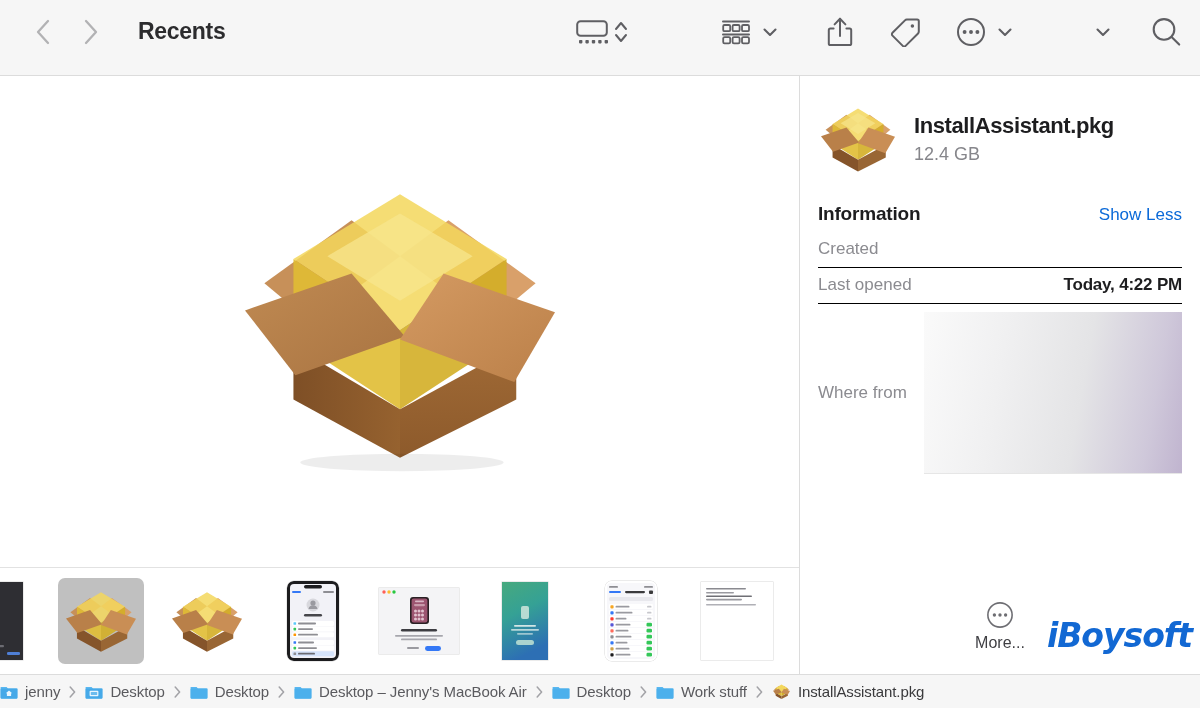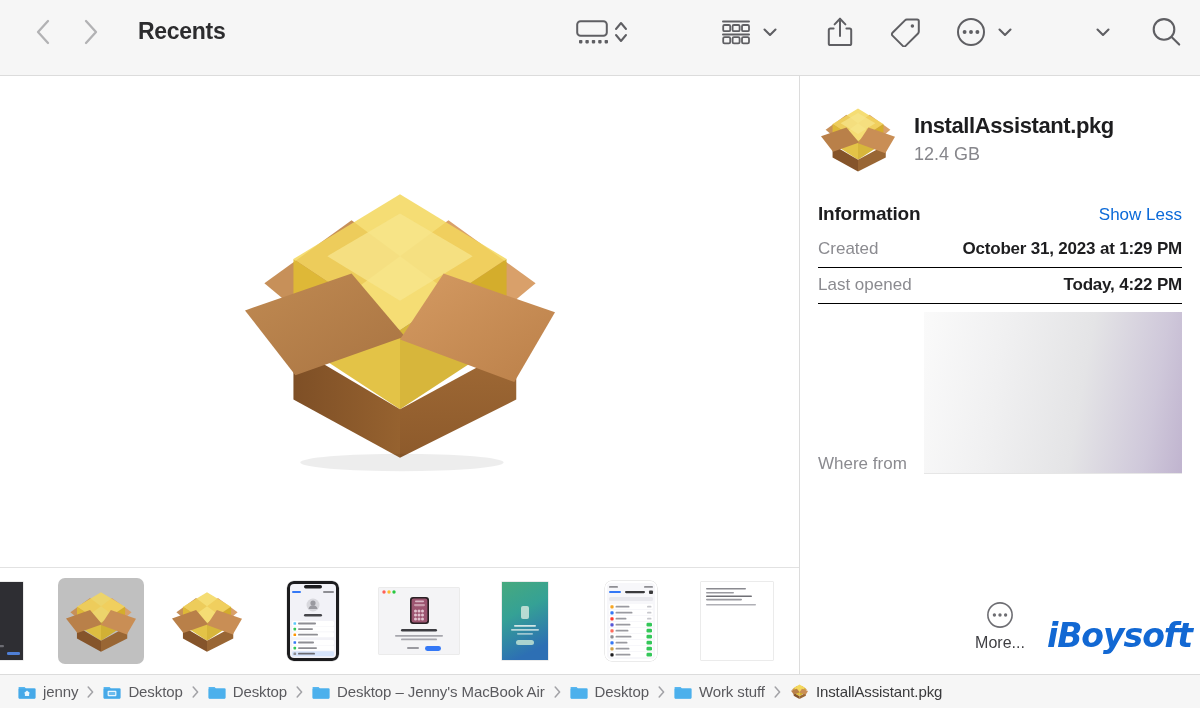--- a/index.html
+++ b/index.html
@@ -114,21 +114,21 @@
   .info-row {
     display: flex; align-items: baseline; justify-content: space-between;
     padding: 7px 0 7px 0;
     border-bottom: 1px solid #000000;
     min-height: 36px;
   }
   .info-row:last-child { border-bottom: none; }
   .row-label { font-size: 17px; color: #8b8b90; white-space: nowrap; }
   .row-value { font-size: 17px; color: #1d1d1f; font-weight: 600; white-space: nowrap; letter-spacing: -0.2px; }
 
-  .where-row { padding-bottom: 0; border-bottom: none; align-items: flex-end; padding-top: 8px; }
+  .where-row { padding-bottom: 0; border-bottom: none; align-items: center; padding-top: 8px; }
   .where-swatch {
     width: 258px; height: 162px; margin-left: auto;
     background: linear-gradient(100deg, #fafafa 0%, #f0f0f1 30%, #e4e4e6 60%, #cfc8da 86%, #c0b4cf 100%);
     border-bottom: 1px solid #e6e6e6;
   }
 
   .info-footer {
     margin-top: auto;
     padding-bottom: 22px;
     display: flex; flex-direction: column; align-items: center; justify-content: center;
@@ -136,21 +136,21 @@
     position: relative;
   }
   .more-label { font-size: 16px; color: #3f3f43; }
 
   
   .pathbar {
     flex: 0 0 34px; height: 34px;
     background: #f6f6f6;
     border-top: 1px solid #dcdcdc;
     display: flex; align-items: center;
-    padding-left: 18px; gap: 0px;
+    gap: 0px;
     overflow: hidden;
   }
   .crumb { display: flex; align-items: center; gap: 7px; cursor: default; white-space: nowrap; }
   .crumb-label { font-size: 15px; color: #5a5a5e; letter-spacing: -0.1px; }
   .crumb-label.current { color: #3a3a3c; }
   .crumb-sep { margin: 0 9px; display:flex; align-items:center; }
 
   
   .watermark {
     position: absolute; right: 8px; bottom: 22px;
@@ -553,21 +553,20 @@
 
       <div class="info-section">
         <div class="info-title-row">
           <div class="info-title">Information</div>
           <div class="show-less">Show Less</div>
         </div>
 
         <div class="info-rows">
           <div class="info-row">
             <div class="row-label">Created</div>
-            <div class="row-value">October 31, 2023 at 1:29 PM</div>
           </div>
           <div class="info-row">
             <div class="row-label">Last opened</div>
             <div class="row-value">Today, 4:22 PM</div>
           </div>
           <div class="info-row where-row">
             <div class="row-label">Where from</div>
             <div class="where-swatch"></div>
           </div>
         </div>

